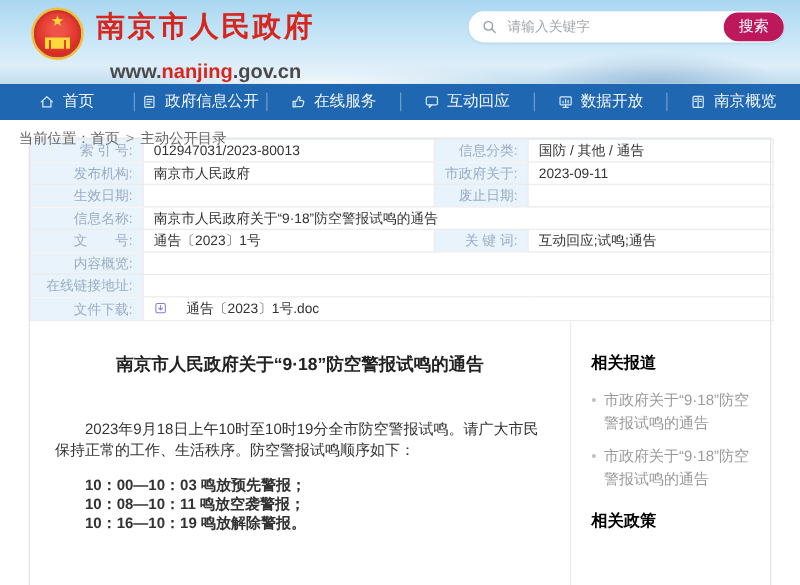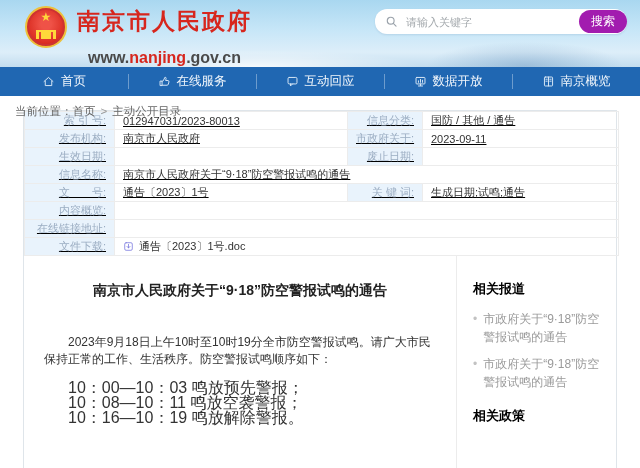--- a/index.html
+++ b/index.html
@@ -24,50 +24,50 @@
   .title-block{margin-left:10px;padding-top:2px;}
   .site-title{font-size:23px;line-height:26px;font-weight:bold;color:#d7261d;letter-spacing:2px;}
   .site-url{margin-top:15px;text-align:center;font-size:16px;font-weight:bold;color:#4a4a4a;}
   .site-url .hl{color:#d7261d;}
 
   .search{position:absolute;right:13px;top:9px;width:252px;height:25px;background:#fff;
     border-radius:12px;display:flex;align-items:center;box-shadow:0 1px 2px rgba(80,120,160,.18);}
   .search .mag{margin:0 6px 0 10px;display:flex;}
   .search input{flex:1;border:none;outline:none;font-size:11px;color:#333;background:transparent;min-width:0;}
   .search input::placeholder{color:#a4a9ad;}
-  .search-btn{width:48px;height:23px;border:none;border-radius:12px;background:#a21caf;color:#fff;
+  .search-btn{width:48px;height:23px;border:none;border-radius:12px;background:#be185d;color:#fff;
     font-size:12px;cursor:pointer;flex:0 0 auto;}
 
   
   .nav{display:flex;height:29px;background:#2067b2;}
   .nav-item{flex:1;position:relative;display:flex;align-items:center;justify-content:center;gap:6px;
     color:#f2f7fc;font-size:12.5px;cursor:pointer;}
   .nav-item + .nav-item::before{content:"";position:absolute;left:0;top:7px;bottom:7px;width:1px;background:rgba(255,255,255,.35);}
   .nav-item .nicon{display:flex;color:#d9e8f7;}
 
   
   .breadcrumb{height:14px;line-height:31px;padding-left:15px;font-size:11.5px;color:#666;background:#fff;}
   .breadcrumb a{color:#666;text-decoration:none;cursor:pointer;}
   .breadcrumb .sep{margin:0 5px;color:#999;}
 
   
   .content-box{margin:0 23px;border:1px solid #dfe5ea;border-bottom:none;}
-  table.meta{width:100%;border-collapse:collapse;table-layout:fixed;text-decoration:underline;}
+  table.meta{width:100%;border-collapse:collapse;table-layout:fixed;}
   table.meta td{border:1px solid #ececec;height:15px;font-size:11px;padding:1px 8px;overflow:hidden;white-space:nowrap;}
   td.lbl{background:#e9f3fc;color:#9badc2;text-align:right;}
   td.val{color:#333;}
-  td.val .dl-link{display:inline-flex;align-items:center;gap:5px;color:#333;cursor:pointer;}
+  td.val .dl-link{display:inline-flex;align-items:center;gap:15px;color:#333;cursor:pointer;}
   .dl-ic{display:flex;color:#7d7ce0;}
 
   .content-row{display:flex;min-height:216px;background:#fff;}
   .main{flex:1;padding:26px 20px 0 20px;min-width:0;}
   .article-title{text-align:center;font-weight:bold;font-size:14px;color:#222;}
   .article-body{margin-top:34px;}
   .para{font-size:12px;color:#333;line-height:17px;text-indent:24px;}
-  .tline{font-size:16px;color:#333;line-height:15px;padding-left:24px;margin-top:0;}
+  .tline{font-size:12px;color:#333;line-height:15px;padding-left:24px;margin-top:0;font-weight:bold;}
   .article-body .tline{margin-top:0;}
   .lines{margin-top:4px;}
 
   .sidebar{width:160px;border-left:1px solid #ececec;padding:24px 10px 0 16px;}
   .sb-title{color:#000000;font-weight:bold;font-size:13px;}
   .sb-list{margin:12px 0 0 0;padding:0;list-style:none;}
   .sb-item{display:flex;font-size:12px;color:#9a9a9a;line-height:18px;margin-bottom:9px;cursor:pointer;}
   .sb-item .bullet{color:#c2c2c2;margin-right:6px;line-height:18px;}
   .sb-title.second{margin-top:16px;font-family:Liberation Mono, monospace;}
 </style>
@@ -104,20 +104,29 @@
         <span class="nicon">
           <svg width="13" height="13" viewBox="0 0 16 16" fill="none" stroke="currentColor" stroke-width="1.2" stroke-linecap="round" stroke-linejoin="round">
             <path d="M2.5 8 8 3l5.5 5M4 7.5V13h8V7.5"></path>
           </svg>
         </span>
         <span>首页</span>
       </div>
       <div class="nav-item">
         <span class="nicon">
           <svg width="13" height="13" viewBox="0 0 16 16" fill="none" stroke="currentColor" stroke-width="1.2" stroke-linecap="round" stroke-linejoin="round">
+            <rect x="3.5" y="2.5" width="9" height="11" rx="1"></rect>
+            <path d="M5.5 5.5h5M5.5 8h5M5.5 10.5h3"></path>
+          </svg>
+        </span>
+        <span>政府信息公开</span>
+      </div>
+      <div class="nav-item">
+        <span class="nicon">
+          <svg width="13" height="13" viewBox="0 0 16 16" fill="none" stroke="currentColor" stroke-width="1.2" stroke-linecap="round" stroke-linejoin="round">
             <path d="M3 7.5h2V13H3zM5 12.6h6.1c.8 0 1.4-.5 1.6-1.2l.8-3c.2-.8-.4-1.6-1.2-1.6H9.4l.6-2.7c.1-.7-.4-1.3-1.1-1.3h-.4L6.6 7 5 7.7"></path>
           </svg>
         </span>
         <span>在线服务</span>
       </div>
       <div class="nav-item">
         <span class="nicon">
           <svg width="13" height="13" viewBox="0 0 16 16" fill="none" stroke="currentColor" stroke-width="1.2" stroke-linecap="round" stroke-linejoin="round">
             <rect x="2.5" y="3" width="11" height="8" rx="1.5"></rect>
             <path d="M5.5 11v2.5L8 11"></path>
@@ -177,21 +186,21 @@
             <td class="val"></td>
           </tr>
           <tr>
             <td class="lbl">信息名称:</td>
             <td class="val" colspan="3">南京市人民政府关于“9·18”防空警报试鸣的通告</td>
           </tr>
           <tr>
             <td class="lbl">文　　号:</td>
             <td class="val">通告〔2023〕1号</td>
             <td class="lbl">关 键 词:</td>
-            <td class="val">生成日期;试鸣;通告</td>
+            <td class="val">互动回应;试鸣;通告</td>
           </tr>
           <tr>
             <td class="lbl">内容概览:</td>
             <td class="val" colspan="3"></td>
           </tr>
           <tr>
             <td class="lbl">在线链接地址:</td>
             <td class="val" colspan="3"></td>
           </tr>
           <tr>

